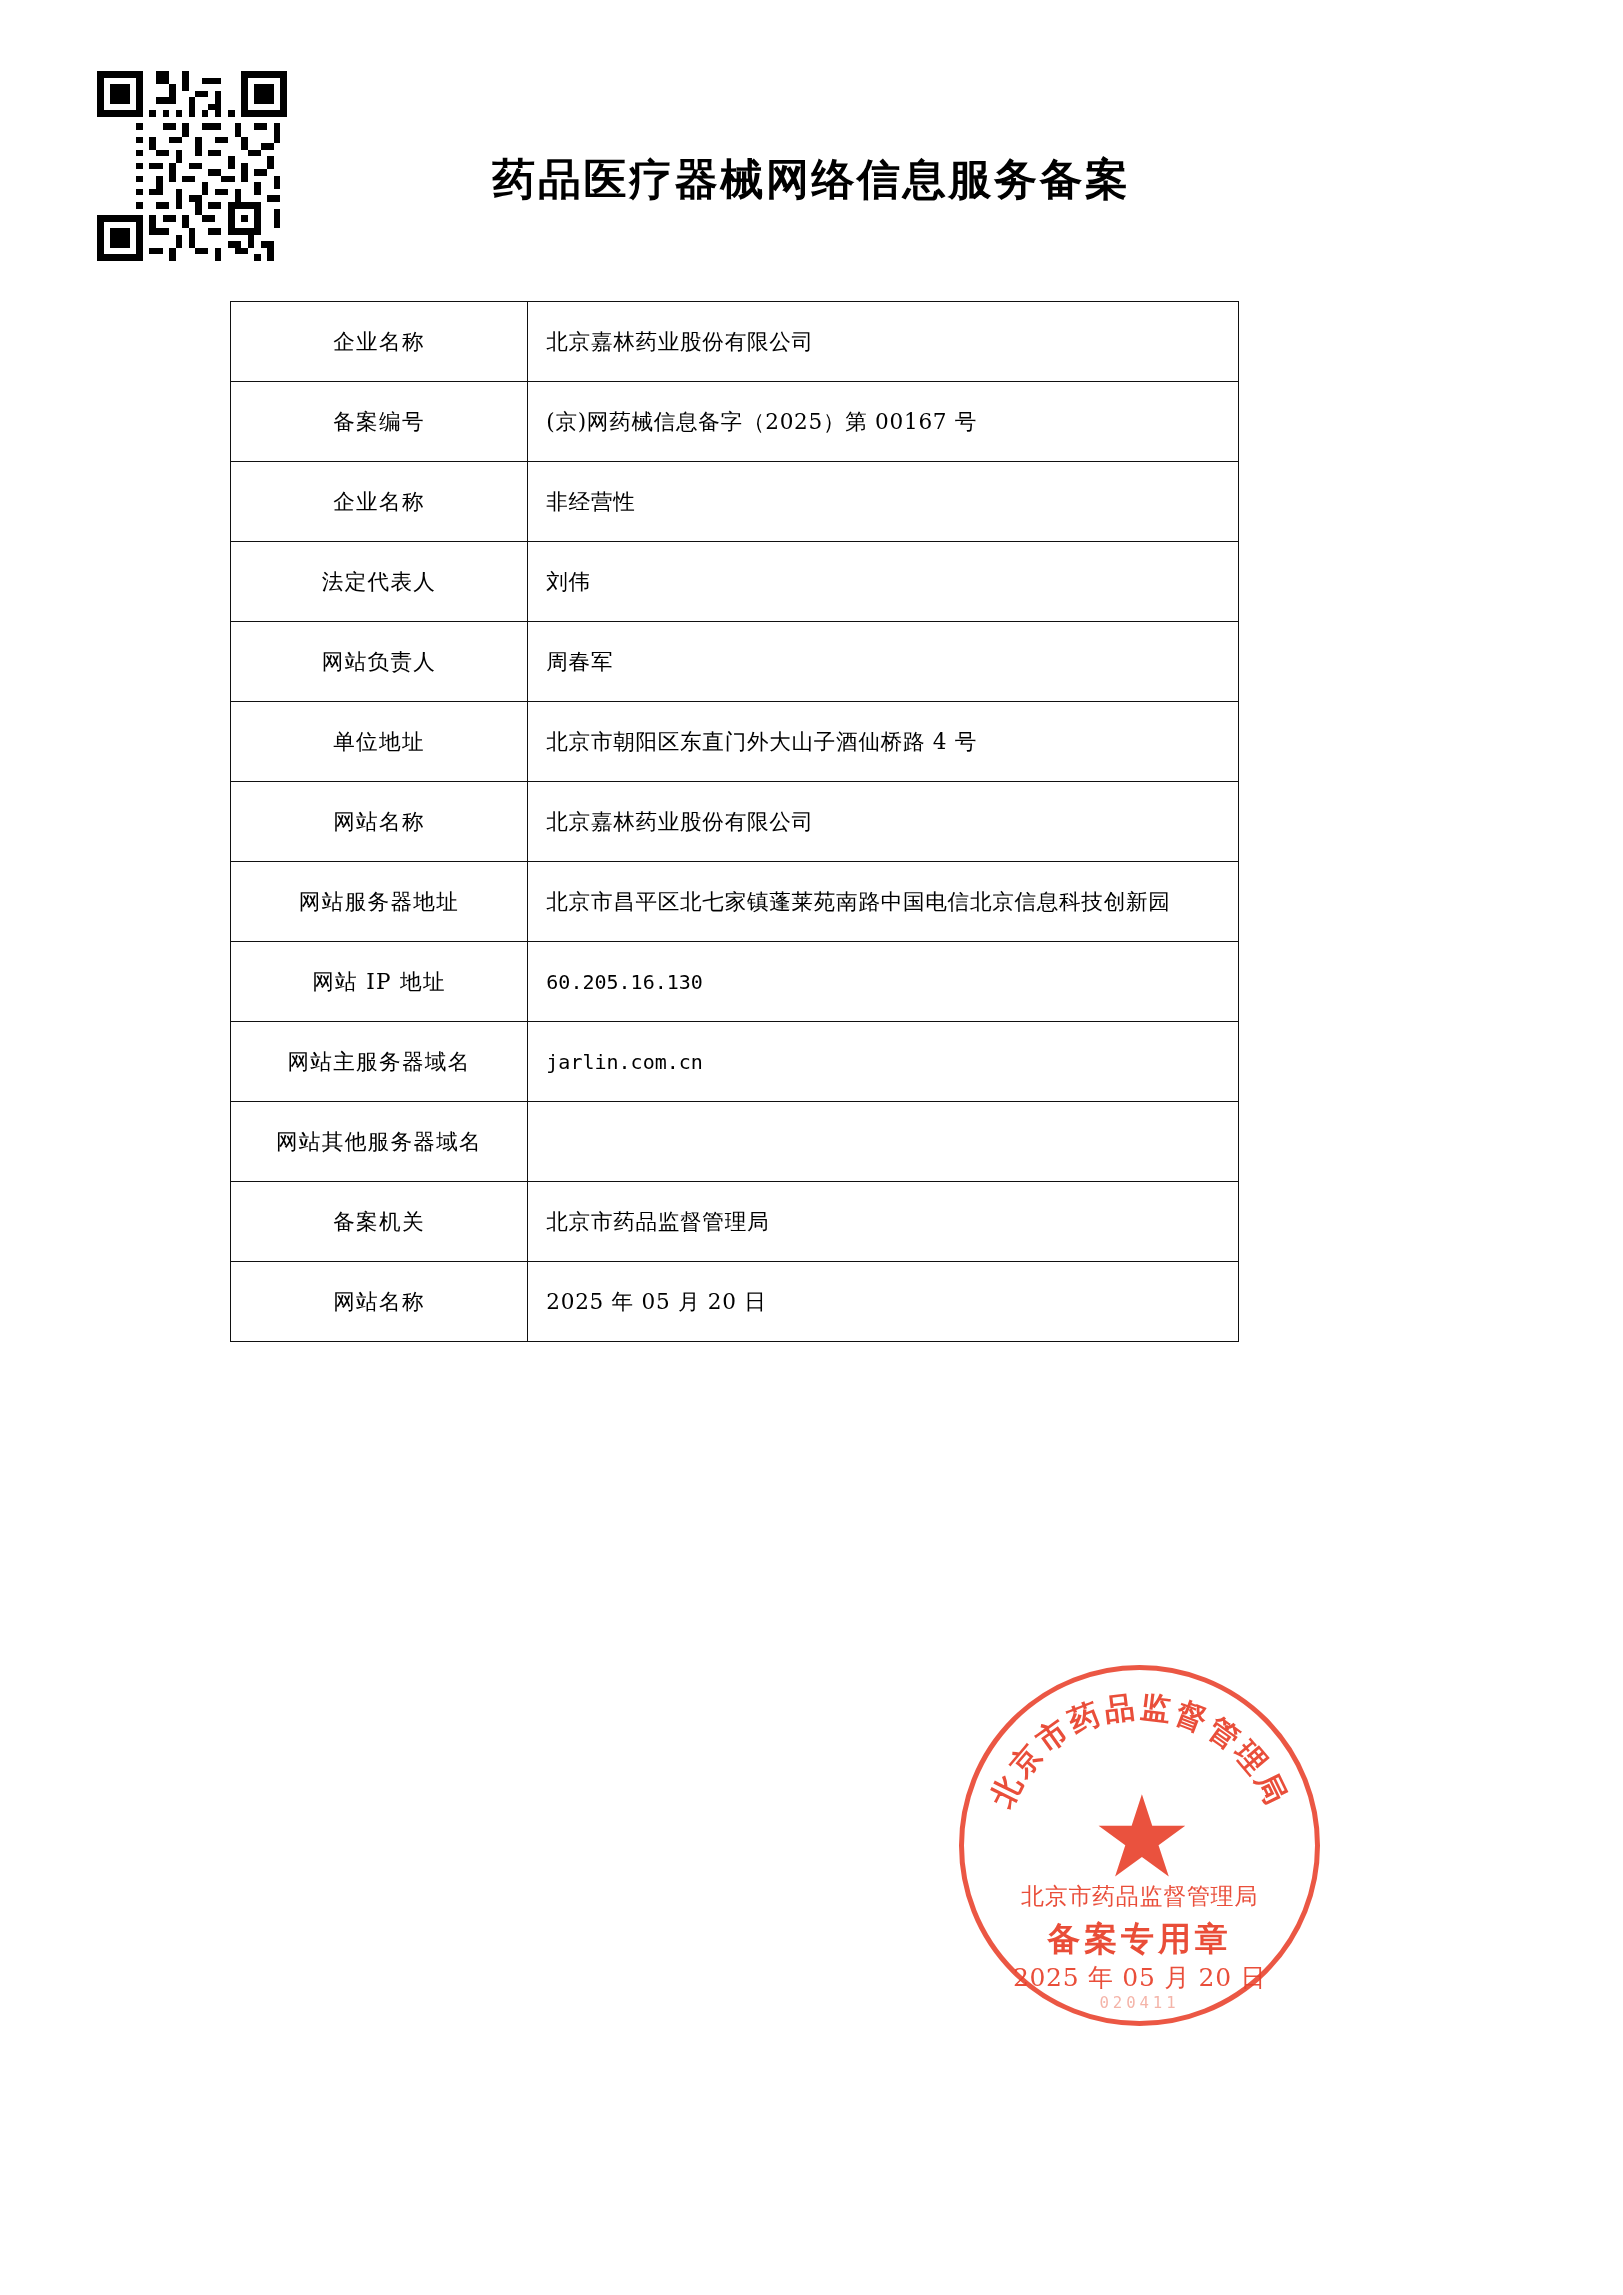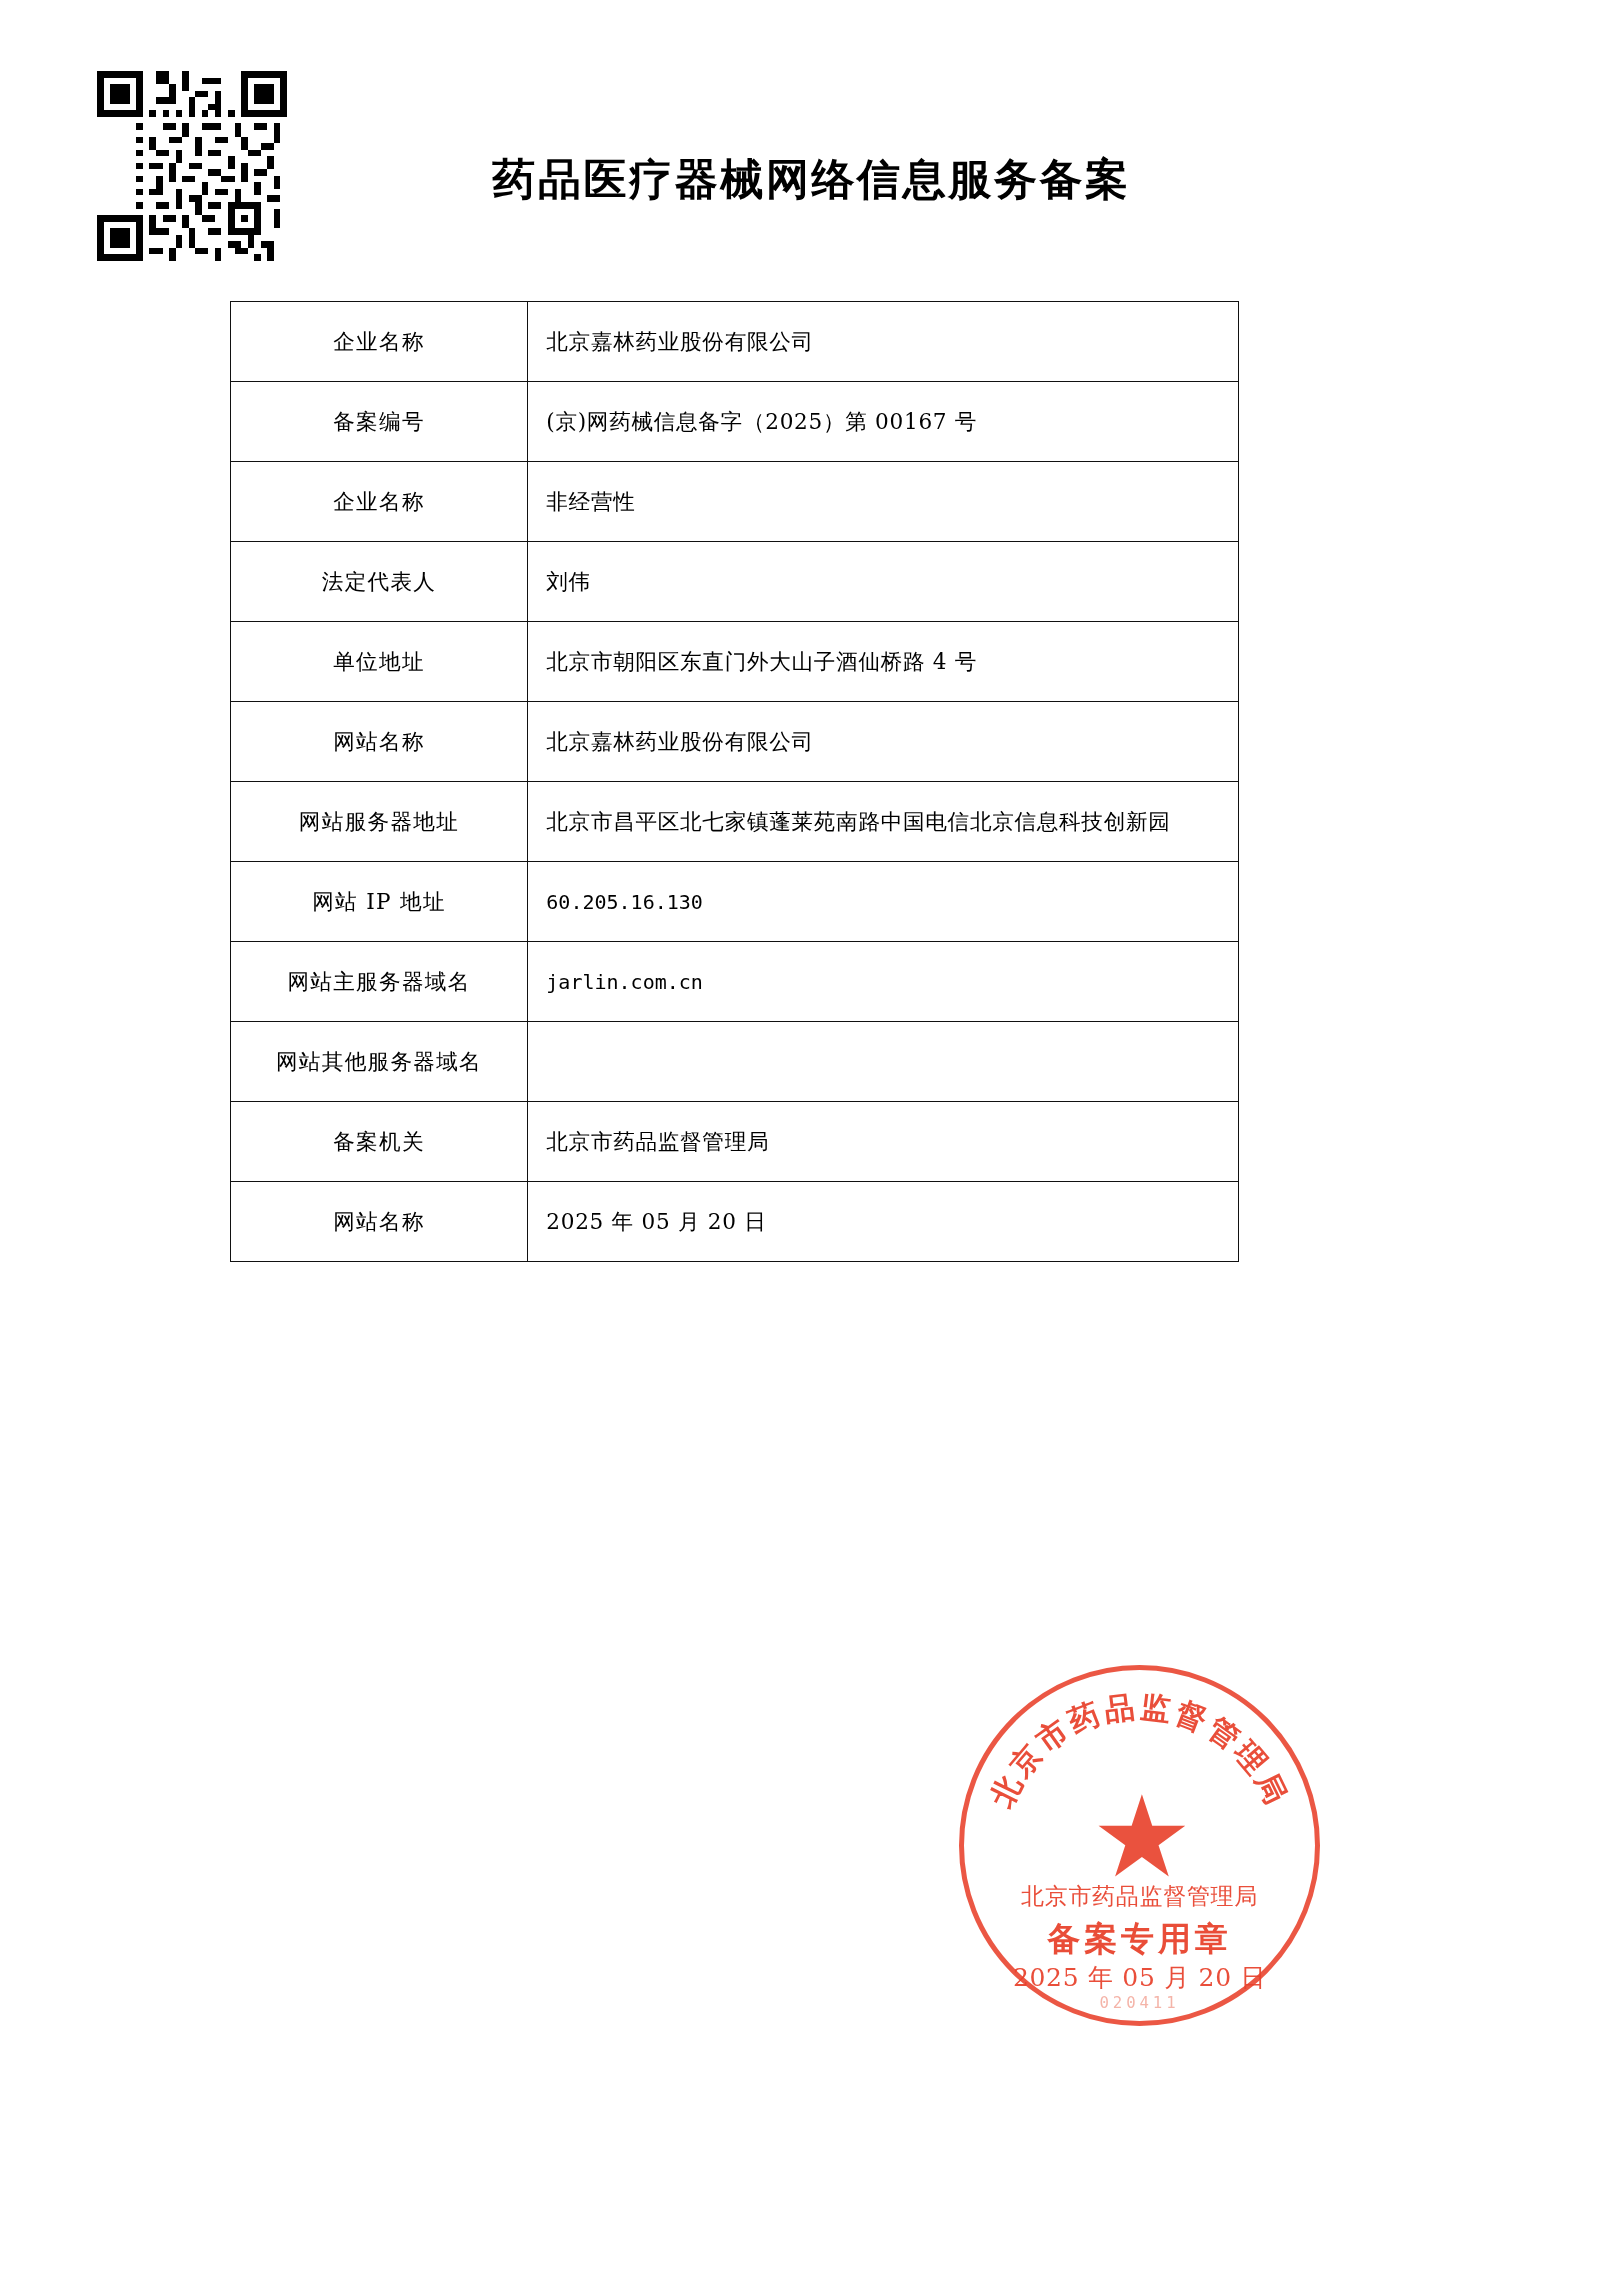--- a/index.html
+++ b/index.html
@@ -298,20 +298,24 @@
       </tr>
       <tr>
         <td class="label">企业名称</td>
         <td class="value">非经营性</td>
       </tr>
       <tr>
         <td class="label">法定代表人</td>
         <td class="value">刘伟</td>
       </tr>
       <tr>
+        <td class="label">网站负责人</td>
+        <td class="value">周春军</td>
+      </tr>
+      <tr>
         <td class="label">单位地址</td>
         <td class="value">北京市朝阳区东直门外大山子酒仙桥路 4 号</td>
       </tr>
       <tr>
         <td class="label">网站名称</td>
         <td class="value">北京嘉林药业股份有限公司</td>
       </tr>
       <tr>
         <td class="label">网站服务器地址</td>
         <td class="value">北京市昌平区北七家镇蓬莱苑南路中国电信北京信息科技创新园</td>

